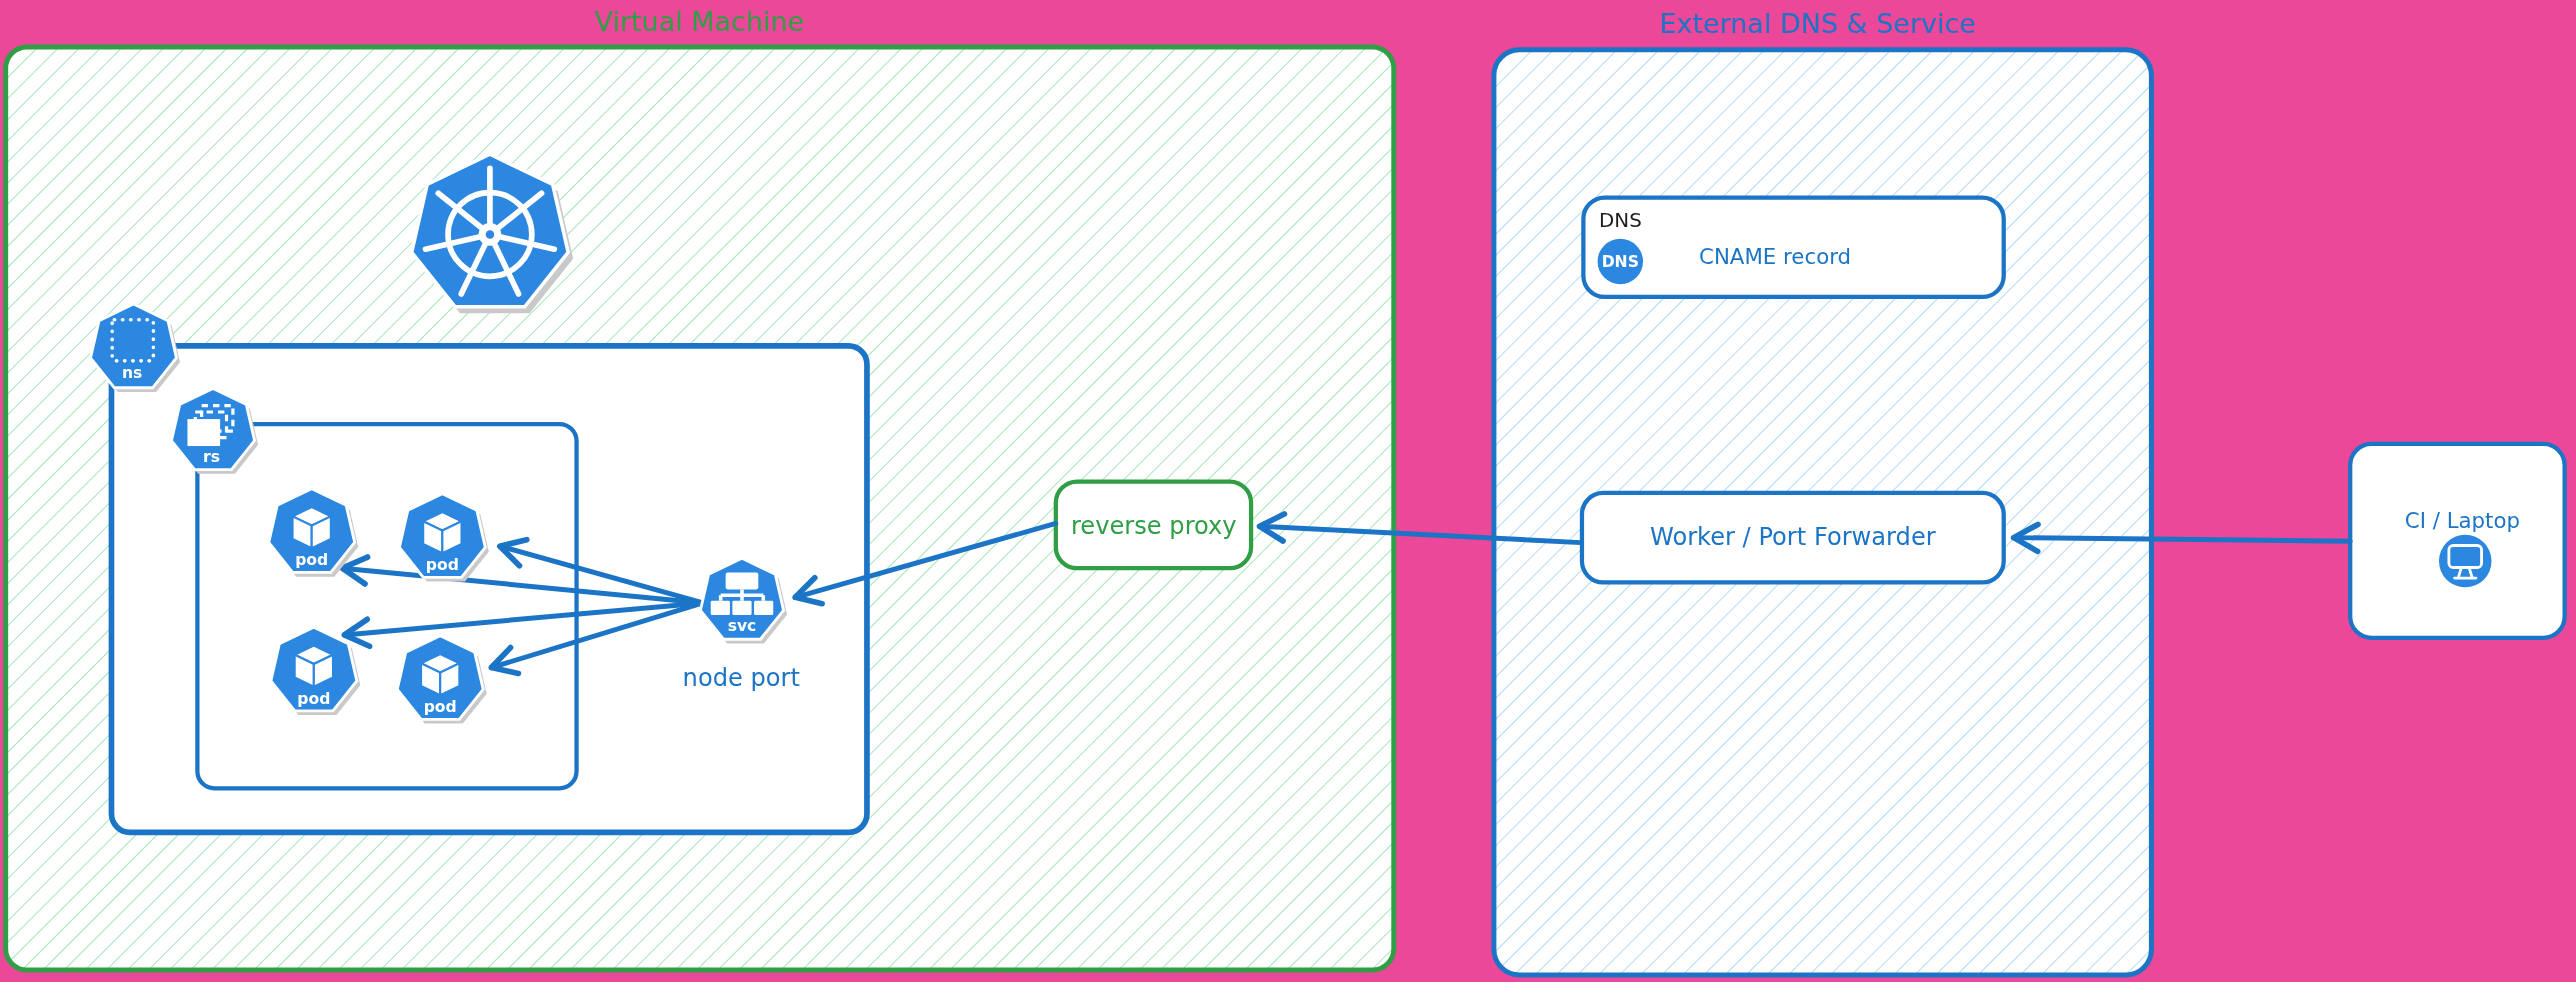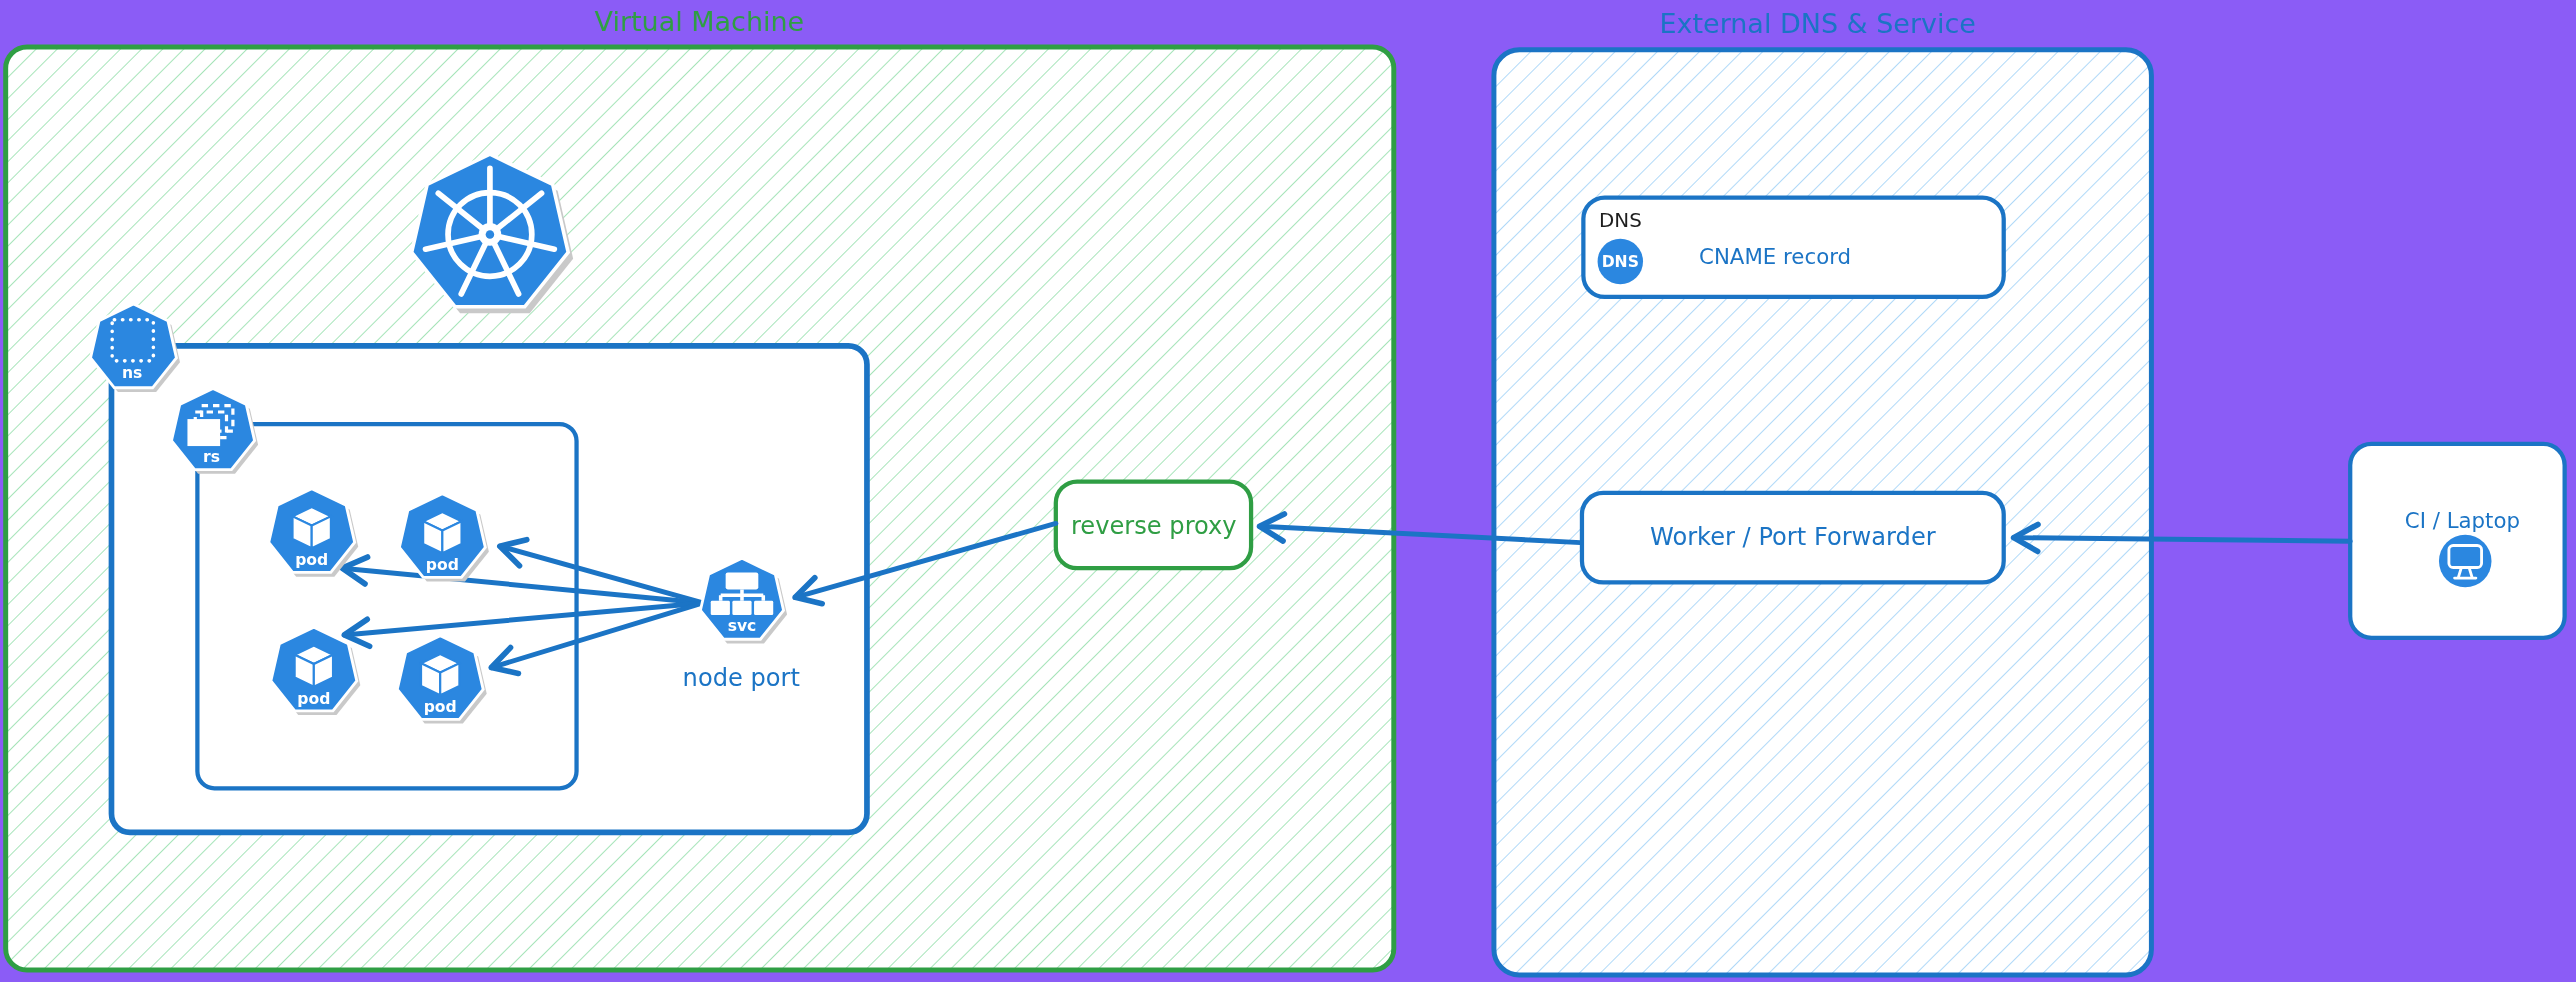--- a/index.html
+++ b/index.html
@@ -1,16 +1,16 @@
 <!DOCTYPE html>
 <html style="font-size:11.4px"><head>
 <meta charset="utf-8">
 <style>
   html,body{margin:0;padding:0;background:#ffffff;}
-  .stage{position:relative;width:2576px;height:983px;background:#8b5cf6;overflow:hidden;}
+  .stage{position:relative;width:2576px;height:983px;background:#ec4899;overflow:hidden;}
   svg{display:block;}
   text{font-family:"DejaVu Sans", sans-serif;}
   .title{font-size:38px;}
   .green-t{fill:#2f9e44;}
   .blue-t{fill:#1b74c5;}
   .black-t{fill:#1e1e1e;}
   .icon-label{fill:#ffffff;font-size:22px;font-weight:bold;}
   .node-label{font-size:34px;}
 </style>
 </head>

